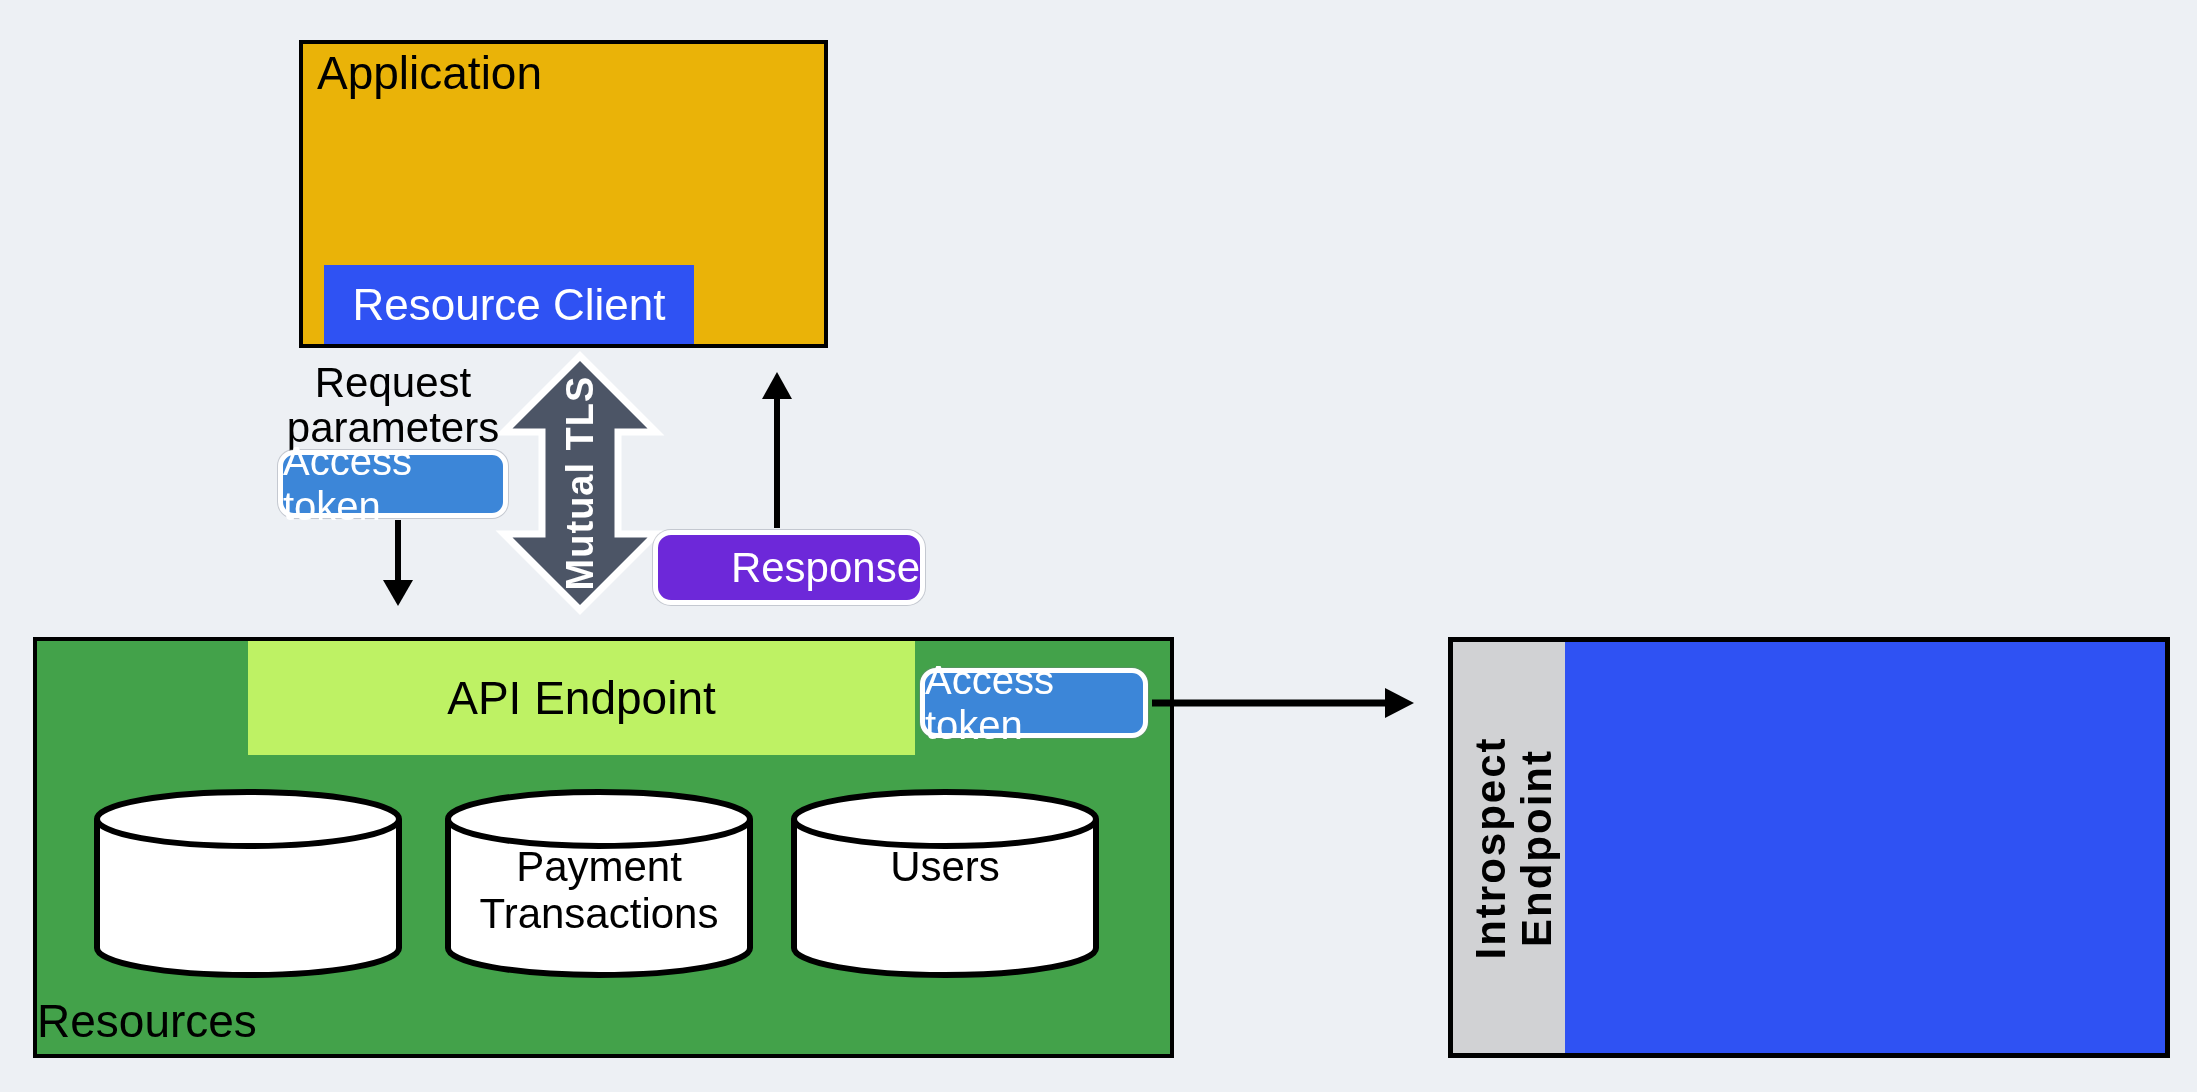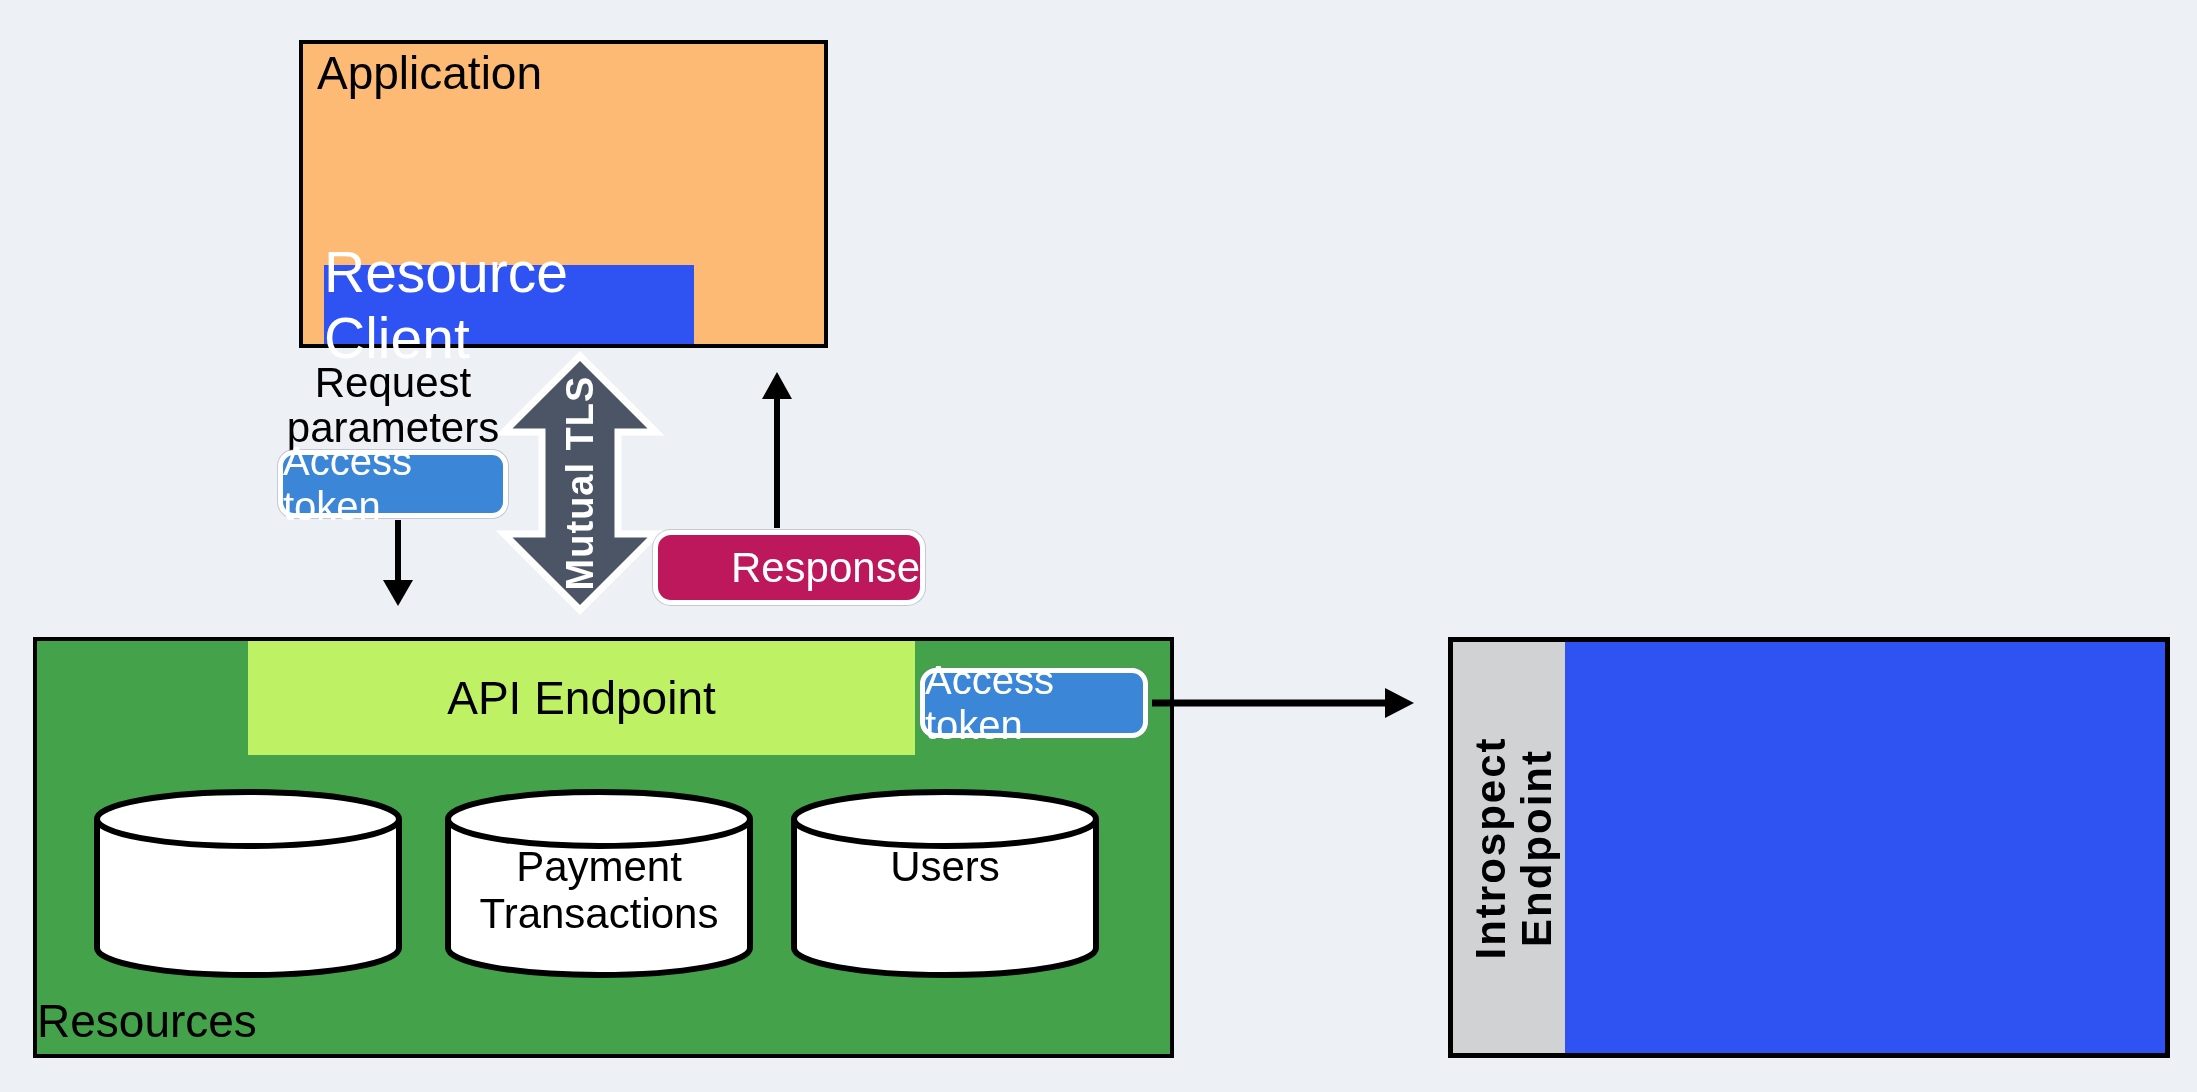--- a/index.html
+++ b/index.html
@@ -8,50 +8,50 @@
     width:2197px;height:1092px;
     background:#edf0f4;
     font-family:"Liberation Sans", sans-serif;
     overflow:hidden;
   }
   .abs{position:absolute;box-sizing:border-box;}
 
   
   .app-box{
     left:299px;top:40px;width:529px;height:308px;
-    background:#fdba74;border:4px solid #000;
+    background:#eab308;border:4px solid #000;
   }
   .app-title{
     position:absolute;left:14px;top:2px;
     font-size:46px;color:#000;
   }
   .resource-client{
     position:absolute;left:21px;bottom:0;width:370px;height:79px;
     background:#2f52f3;color:#fff;
     display:flex;align-items:center;justify-content:center;
-    font-size:57px;
+    font-size:44px;
   }
 
   
   .req-params{
     left:268px;top:360px;width:250px;
     text-align:center;font-size:42px;line-height:1.08;color:#000;
     z-index:10;
   }
 
   
   .badge{
     display:flex;align-items:center;justify-content:flex-end;
     border:5px solid #fff;border-radius:16px;
     color:#fff;z-index:10;
     box-shadow:0 0 0 1px rgba(120,125,140,.35);
   }
   .badge1{left:278px;top:450px;width:230px;height:68px;background:#3c86d8;font-size:40px;}
   .badge2{left:920px;top:668px;width:228px;height:70px;background:#3c86d8;font-size:40px;}
-  .response-badge{left:653px;top:530px;width:272px;height:75px;background:#be185d;font-size:42px;border-radius:18px;}
+  .response-badge{left:653px;top:530px;width:272px;height:75px;background:#6d28d9;font-size:42px;border-radius:18px;}
 
   
   .mutual-label{
     left:430px;top:453px;width:300px;height:60px;
     display:flex;align-items:center;justify-content:center;
     transform:rotate(-90deg);
     color:#fff;font-size:38px;font-weight:600;letter-spacing:1px;
     z-index:10;
   }
 

